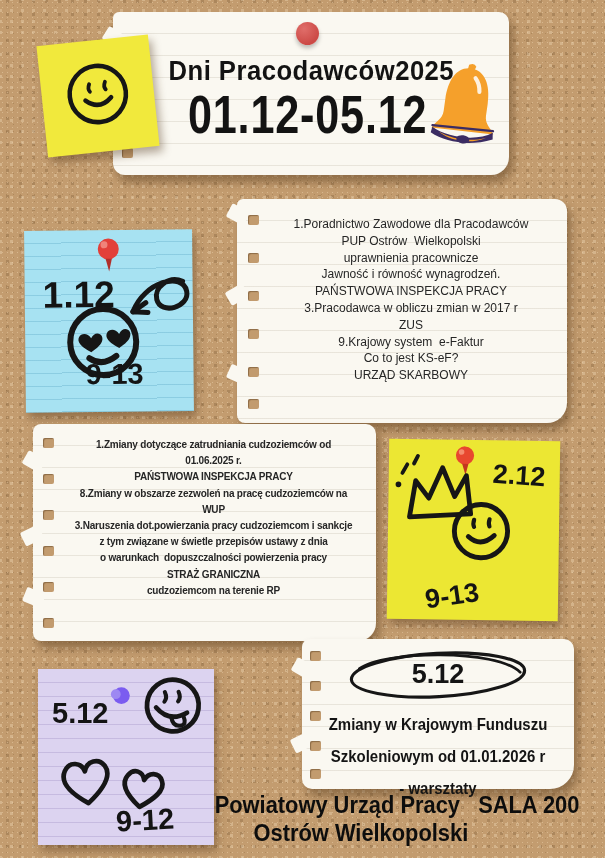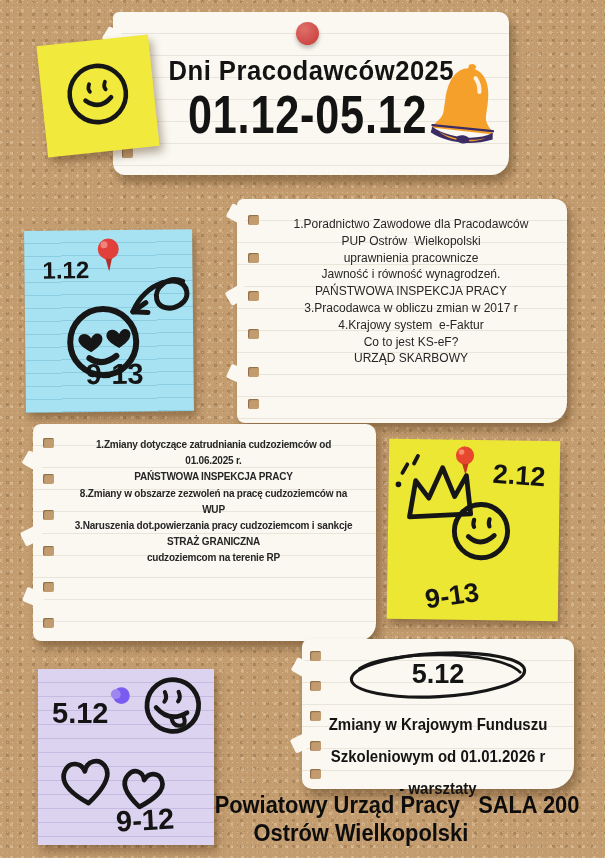--- a/index.html
+++ b/index.html
@@ -97,21 +97,21 @@
       <path d="M33 57 q17 15 34 -1" class="ink" stroke-width="6"></path>
     </svg>
   </div>
 
   <div class="sticky note-blue">
     <svg class="pushpin" style="left:70px; top:6px;" viewBox="0 0 40 56">
       <circle cx="20" cy="18" r="15" fill="#e2403a"></circle>
       <circle cx="14" cy="12" r="5" fill="#f0837a"></circle>
       <path d="M16 32 L25 32 L21 50 Z" fill="#b02f2b"></path>
     </svg>
-    <div class="note-date" style="left:18px; top:26px; font-size:24px;">1.12</div>
+    <div class="note-date" style="left:18px; top:44px; font-size:37px;">1.12</div>
     <svg style="position:absolute; left:20px; top:36px;" width="150" height="118" viewBox="0 0 150 118">
       <circle cx="58" cy="76" r="33" class="ink" stroke-width="6"></circle>
       <path d="M46 72 c-6 -9 -17 -2 -11 6 c3 4 11 8 11 8 c0 0 8 -5 10 -9 c5 -9 -6 -14 -10 -5 Z" fill="#161616"></path>
       <path d="M74 68 c-6 -9 -17 -2 -11 6 c3 4 11 8 11 8 c0 0 8 -5 10 -9 c5 -9 -6 -14 -10 -5 Z" fill="#161616"></path>
       <path d="M44 92 q13 9 27 -2" class="ink" stroke-width="6"></path>
       <path d="M88 46 C100 16 138 6 142 26 C145 42 116 50 112 34 C109 22 124 10 138 16" class="ink" stroke-width="5"></path>
       <path d="M88 46 l13 -9 M88 46 l15 1" class="ink" stroke-width="5"></path>
     </svg>
     <div class="note-hours" style="left:60px; top:128px; font-size:29px;">9-13</div>
   </div>
@@ -126,21 +126,22 @@
     <span class="hole" style="left:11px; top:130px;"></span>
     <span class="hole" style="left:11px; top:168px;"></span>
     <span class="hole" style="left:11px; top:200px;"></span>
     <div class="prog">
       <div>1.Poradnictwo Zawodowe dla Pracodawców</div>
       <div>PUP Ostrów  Wielkopolski</div>
       <div>uprawnienia pracownicze</div>
       <div>Jawność i równość wynagrodzeń.</div>
       <div>PAŃSTWOWA INSPEKCJA PRACY</div>
       <div>3.Pracodawca w obliczu zmian w 2017 r</div>
-      <div>4.Krajowy system  e-Faktur</div>
+      <div>ZUS</div>
+      <div>9.Krajowy system  e-Faktur</div>
       <div>Co to jest KS-eF?</div>
       <div>URZĄD SKARBOWY</div>
     </div>
   </div>
 
   <div class="paper paper2">
     <span class="tear" style="left:-9px; top:30px; transform:rotate(30deg);"></span>
     <span class="tear" style="left:-11px; top:104px; transform:rotate(-26deg);"></span>
     <span class="tear" style="left:-9px; top:166px; transform:rotate(22deg);"></span>
     <span class="hole" style="left:10px; top:14px;"></span>
@@ -149,20 +150,22 @@
     <span class="hole" style="left:10px; top:122px;"></span>
     <span class="hole" style="left:10px; top:158px;"></span>
     <span class="hole" style="left:10px; top:194px;"></span>
     <div class="prog">
       <div>1.Zmiany dotyczące zatrudniania cudzoziemców od</div>
       <div>01.06.2025 r.</div>
       <div>PAŃSTWOWA INSPEKCJA PRACY</div>
       <div>8.Zmiany w obszarze zezwoleń na pracę cudzoziemców na</div>
       <div>WUP</div>
       <div>3.Naruszenia dot.powierzania pracy cudzoziemcom i sankcje</div>
+      <div>z tym związane w świetle przepisów ustawy z dnia</div>
+      <div>o warunkach  dopuszczalności powierzenia pracy</div>
       <div>STRAŻ GRANICZNA</div>
       <div>cudzoziemcom na terenie RP</div>
     </div>
   </div>
 
   <div class="sticky note-yellow">
     <svg class="pushpin" style="left:62px; top:4px;" viewBox="0 0 40 56">
       <circle cx="20" cy="16" r="13" fill="#e8472f"></circle>
       <circle cx="15" cy="11" r="4" fill="#f58b6e"></circle>
       <path d="M16 28 L25 28 L21 44 Z" fill="#c2371f"></path>

